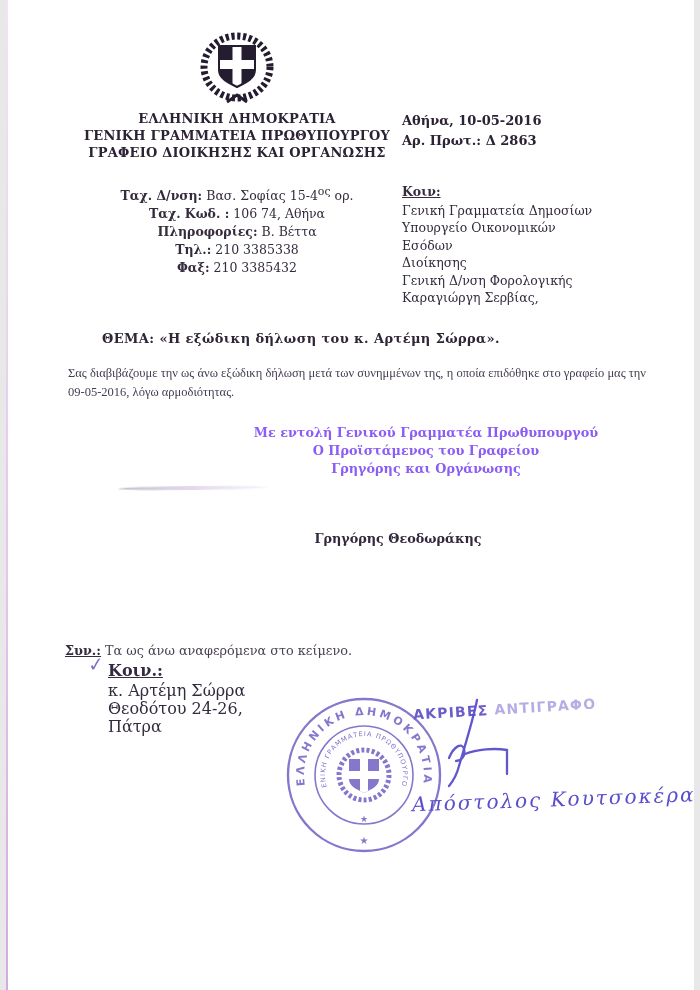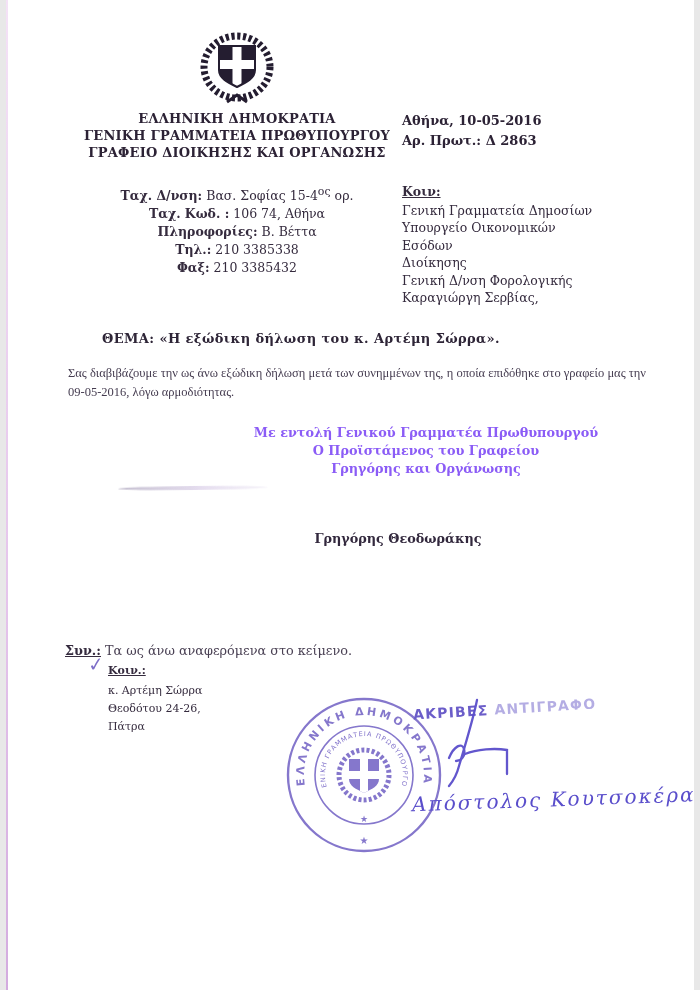--- a/index.html
+++ b/index.html
@@ -30,21 +30,21 @@
   .signoff{left:150px;top:424px;width:540px;font-size:12.8px;line-height:18px;color:#8b5cf6;}
   .smudge{left:112px;top:486px;width:150px;height:4px;border-radius:50%;
     background:linear-gradient(90deg,rgba(150,140,170,.55),rgba(190,170,215,.4) 55%,rgba(200,185,220,.15));
     filter:blur(.6px);transform:rotate(-.6deg);}
   .signer-name{left:242px;top:531px;width:300px;font-size:12.8px;color:#32283d;}
 
   .attach-line{left:59px;top:611px;font-size:12.8px;margin-top:32px;}
   .attach-line .val{color:#4a4154;}
 
   .cc-check{left:82px;top:653px;font-size:19px;color:#7e6fc8;font-family:"DejaVu Sans",sans-serif;transform:rotate(-6deg);}
-  .cc-block{left:102px;top:662px;font-size:11px;line-height:18px;}
+  .cc-block{left:102px;top:662px;font-size:16px;line-height:18px;}
   .cc-block .hd{margin-bottom:2px;}
 
   .stamp-wrap{left:276px;top:693px;width:164px;height:164px;opacity:.92;}
   .certify{left:407px;top:701px;font-family:"DejaVu Sans","Liberation Sans",sans-serif;
     font-weight:bold;font-size:14px;letter-spacing:1.2px;color:#6b5dc9;transform:rotate(-3.5deg);white-space:nowrap;}
   .certify .fade{opacity:.5;}
   .sig-wrap{left:425px;top:698px;width:100px;height:105px;}
   .hand-name{left:406px;top:787px;width:300px;font-size:20px;font-style:italic;letter-spacing:2px;
     color:#5a4ecb;transform:rotate(-2deg);white-space:nowrap;font-family:"DejaVu Serif",serif;}
 </style>

